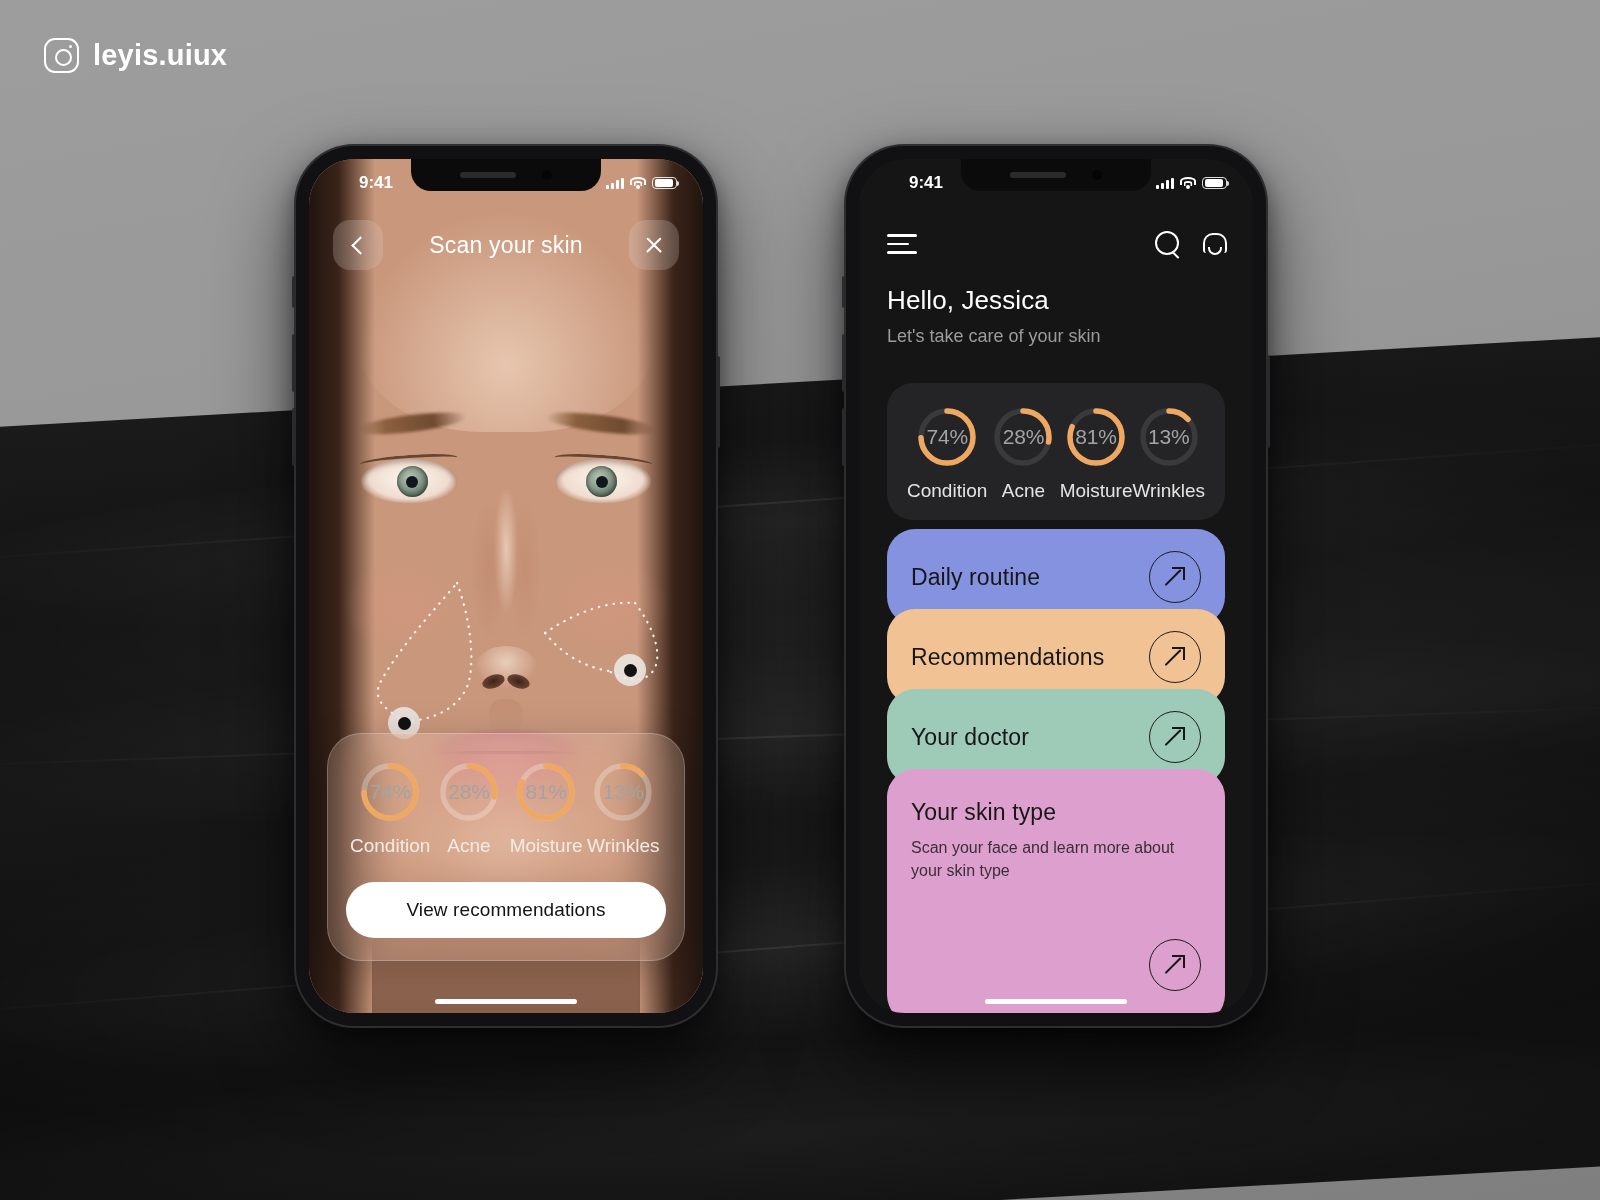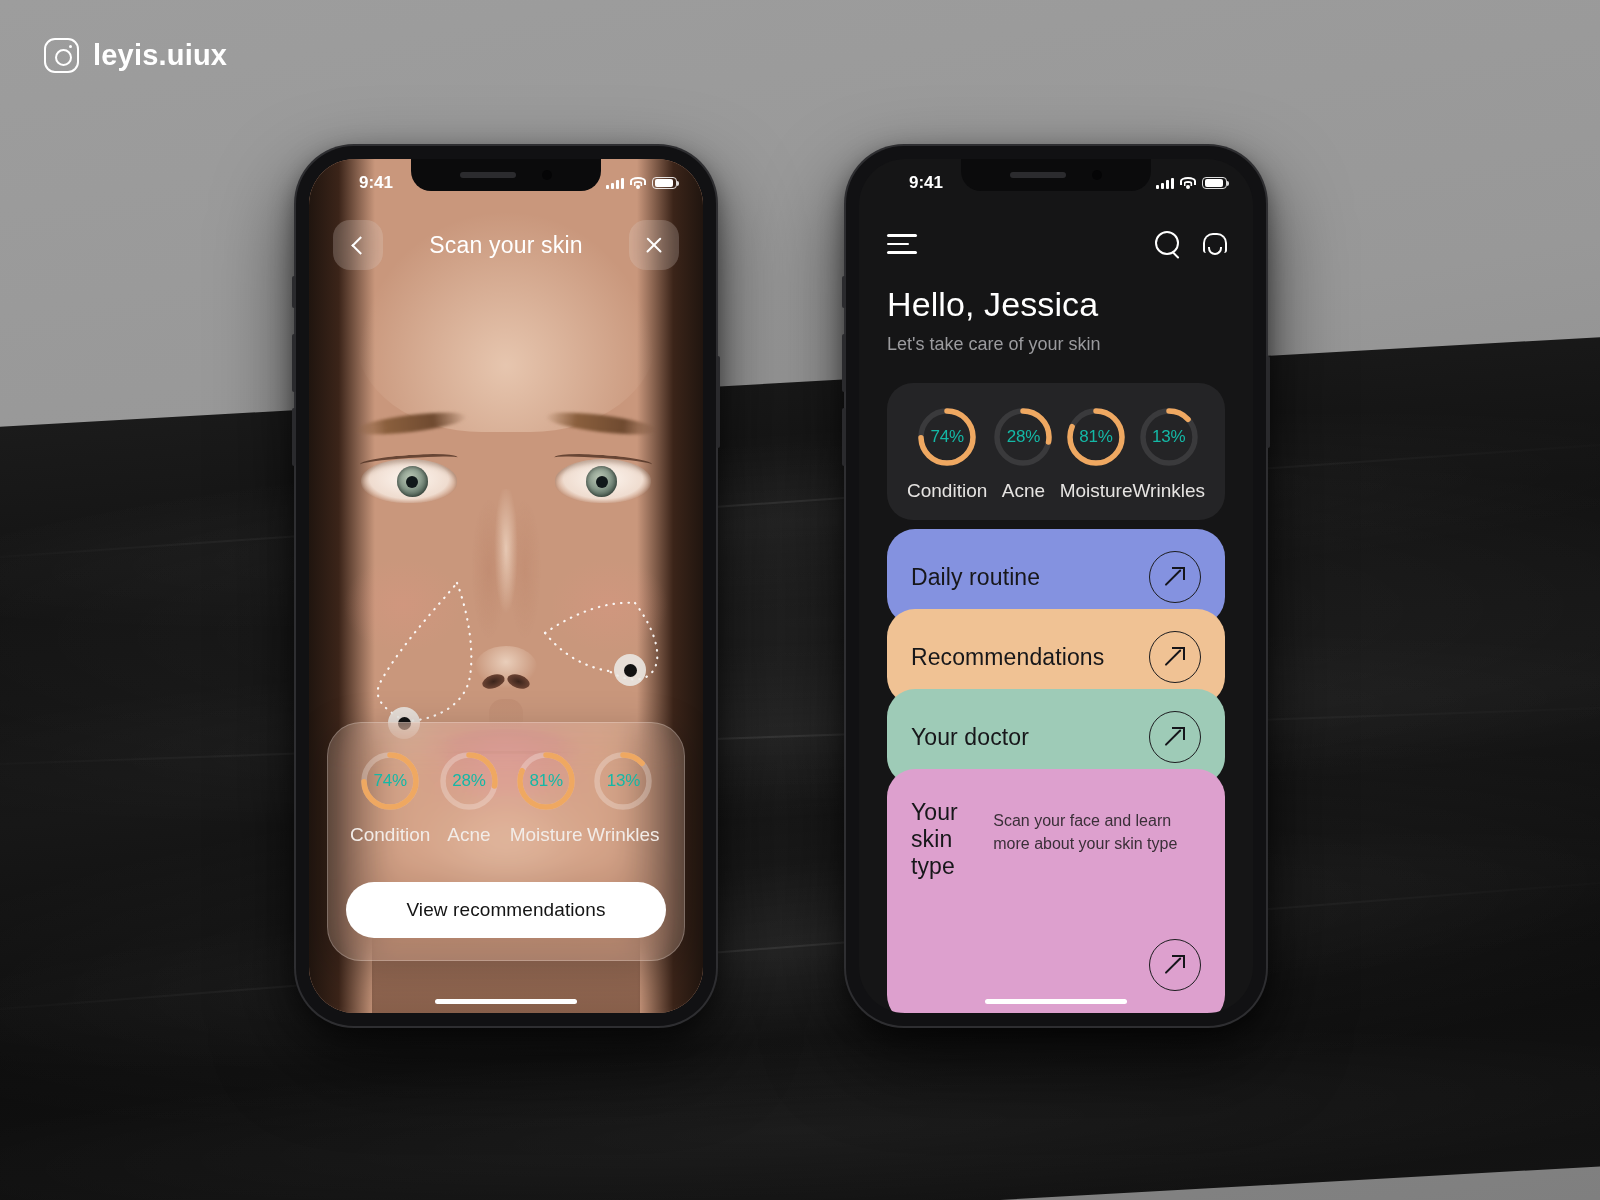--- a/index.html
+++ b/index.html
@@ -309,26 +309,26 @@
     border:1px solid rgba(255,255,255,.22);
     padding:26px 18px 22px;
     box-shadow:0 10px 40px rgba(0,0,0,.22);
   }
   .metrics { display:flex; justify-content:space-between; padding:0 4px; }
   .metric { display:flex; flex-direction:column; align-items:center; gap:11px; width:84px; }
   .ring { position:relative; width:64px; height:64px; }
   .ring svg { width:64px; height:64px; transform:rotate(-90deg); display:block; }
   .ring-val {
     position:absolute; inset:0; display:flex; align-items:center; justify-content:center;
-    color:#14b8a6; font-size:17px; letter-spacing:-.2px;
+    color:#a3a3a3; font-size:21px; letter-spacing:-.2px;
   }
   .metric-label { color:#f2ece8; font-size:19px; }
 
   .cta {
-    display:block; width:100%; margin-top:36px;
+    display:block; width:100%; margin-top:25px;
     background:#fff; color:#141414; border:none;
     border-radius:40px; height:56px; font-size:19px;
     font-family:"Liberation Sans", sans-serif; cursor:pointer;
     letter-spacing:.1px;
   }
 
   
   .home-screen { background:#151516; }
   .home-nav {
     position:absolute; left:0; right:0; top:62px; height:46px; z-index:12;
@@ -352,21 +352,21 @@
   .ic-bell { position:relative; width:24px; height:26px; }
   .ic-bell::before {
     content:""; position:absolute; left:2px; top:2px; width:20px; height:18px;
     border:2.2px solid #fff; border-radius:10px 10px 3px 3px; border-bottom:none;
   }
   .ic-bell::after {
     content:""; position:absolute; left:7px; bottom:2px; width:10px; height:6px;
     border:2.2px solid #fff; border-top:none; border-radius:0 0 9px 9px;
   }
   .greet-wrap { position:absolute; left:28px; right:28px; top:126px; z-index:12; }
-  .greet-title { color:#fff; font-size:34px; letter-spacing:.1px; }
+  .greet-title { color:#fff; font-size:26px; letter-spacing:.1px; }
   .greet-sub { color:#9b9b9e; font-size:18px; margin-top:10px; }
 
   .metrics-card {
     position:absolute; left:28px; right:28px; top:224px; z-index:12;
     background:#242426; border-radius:26px; padding:22px 16px 18px;
   }
   .metrics-card .metric-label { color:#e6e4e2; }
 
   .cards-stack { position:absolute; left:28px; right:28px; top:370px; bottom:0; z-index:12; }
   .nav-card {
@@ -390,21 +390,21 @@
   }
   .arrow-ne::after {
     content:""; position:absolute; right:0px; top:0px; width:11px; height:11px;
     border-top:2px solid #15151a; border-right:2px solid #15151a;
   }
   #card-daily  { top:0px;   height:96px;gap:24px; }
   #card-recs   { top:80px;  height:96px; }
   #card-doctor { top:160px; height:96px; }
   #card-skin {
     top:240px; bottom:-10px;
-    flex-direction:row; align-items:stretch; justify-content:flex-start;
+    flex-direction:column; align-items:stretch; justify-content:flex-start;
     padding:30px 24px 24px;
   }
   #card-skin .arrow-btn { position:absolute; right:24px; bottom:32px; }
 </style>
 </head>
 <body>
 
 <div class="backdrop">
   <div class="bd-sky"></div>
   <div class="bd-fabric"></div>

